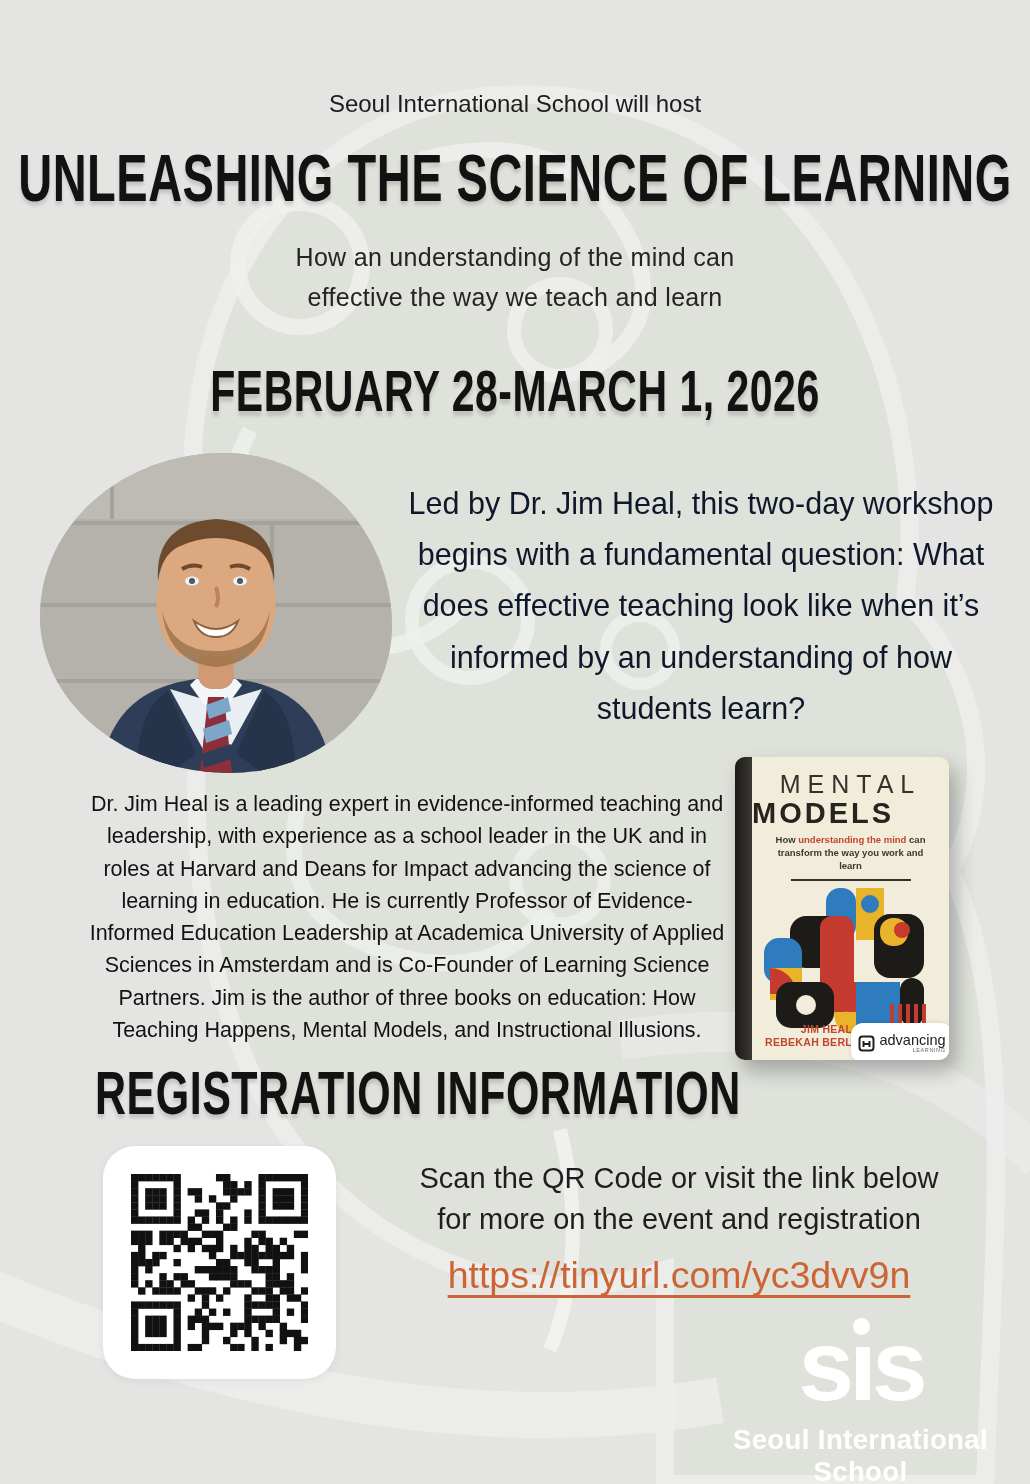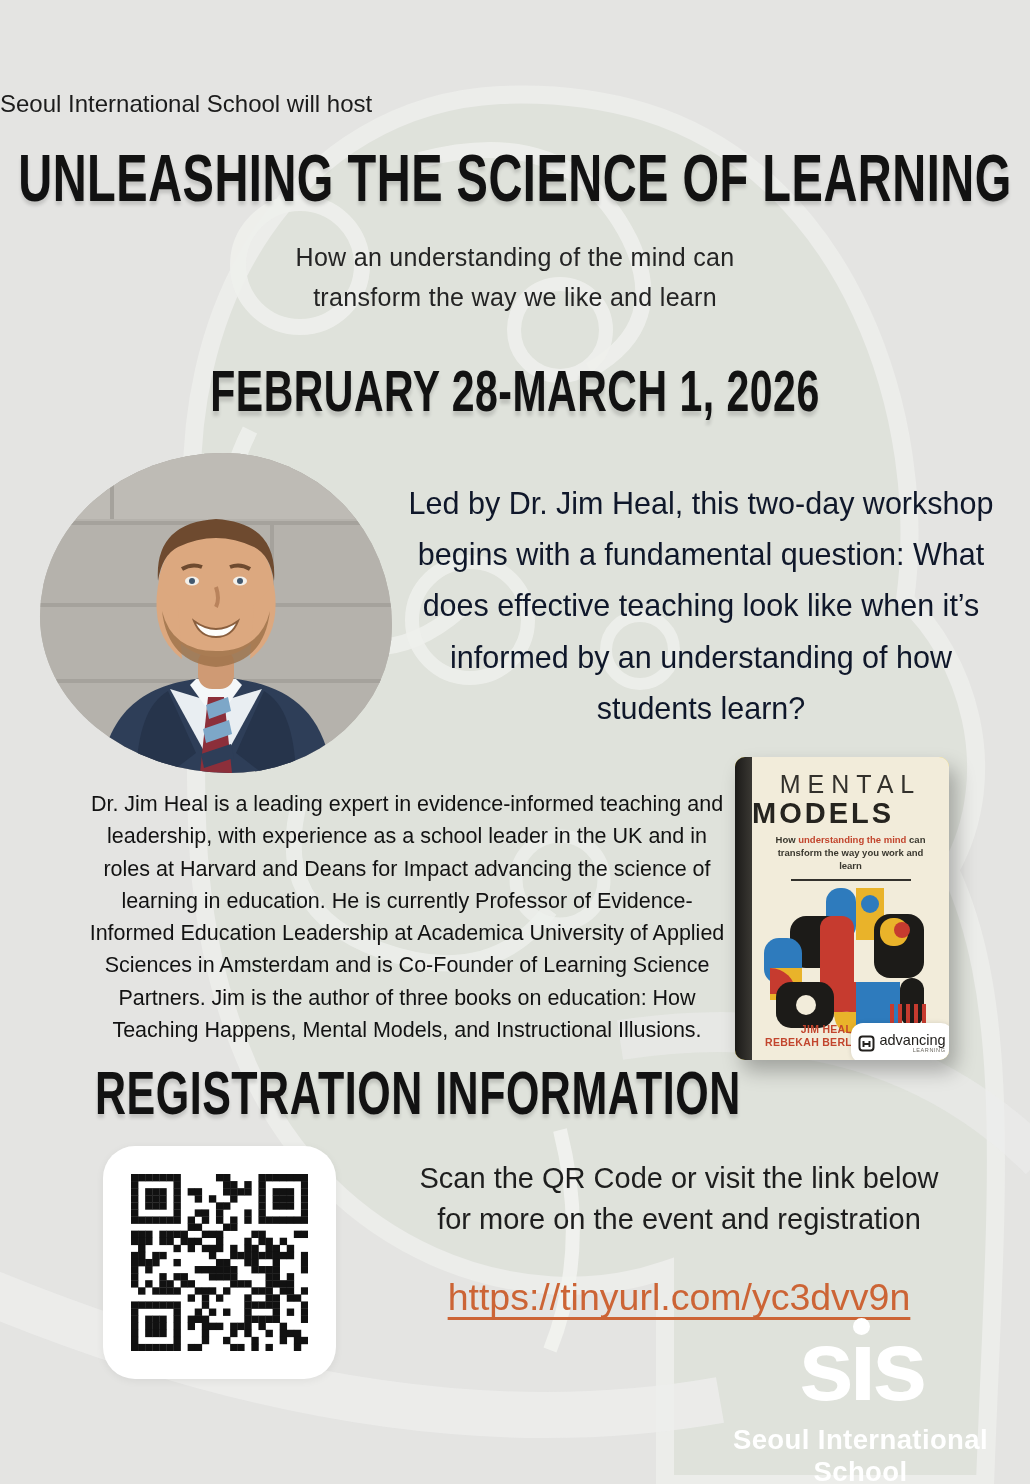--- a/index.html
+++ b/index.html
@@ -5,21 +5,21 @@
   * { margin:0; padding:0; box-sizing:border-box; }
   body { background:#9a9a9a; font-family:"Liberation Sans", sans-serif; }
   .poster {
     position:relative; width:1030px; height:1484px; margin:0 auto;
     background:#e4e4e2; overflow:hidden; color:#161616;
   }
   .bg-watermark { position:absolute; inset:0; pointer-events:none; }
 
   
   .host-line { position:absolute; top:90px; left:0; width:100%;
-    font-size:24px; color:#1c1c1c; }
+    text-align:center; font-size:24px; color:#1c1c1c; }
   .main-title { position:absolute; top:138px; left:0; width:100%;
     text-align:center; height:84px; line-height:84px; white-space:nowrap; }
   .condensed { display:inline-block; font-weight:700; color:#121212;
     transform:scaleY(1.42); transform-origin:50% 55%;
     text-shadow:0 3px 3px rgba(0,0,0,0.14); letter-spacing:0.5px; }
   .main-title .condensed { font-size:47px; }
   .subtitle { position:absolute; top:238px; left:0; width:100%;
     text-align:center; font-size:25px; font-weight:400; color:#242424;
     line-height:1.58; letter-spacing:0.3px; }
   .event-dates { position:absolute; top:360px; left:0; width:100%;
@@ -62,21 +62,21 @@
 
   
   .reg-heading { position:absolute; left:95px; top:1062px; height:64px;
     line-height:64px; white-space:nowrap; }
   .reg-heading .condensed { font-size:43px; transform-origin:0 55%; }
   .qr-box { position:absolute; left:103px; top:1146px; width:233px; height:233px;
     background:#ffffff; border-radius:32px; display:flex; align-items:center;
     justify-content:center; box-shadow:0 2px 8px rgba(0,0,0,0.06); }
   .reg-right { position:absolute; left:345px; top:1158px; width:668px; text-align:center; }
   .scan-text { font-size:29px; line-height:1.42; color:#1e1e1e; }
-  .reg-link { display:inline-block; margin-top:36px; font-size:37.5px;
+  .reg-link { display:inline-block; margin-top:14px; font-size:37.5px;
     color:#cc6435; text-decoration:underline; text-underline-offset:7px;
     text-decoration-thickness:3px; }
 
   
   .school-logo { position:absolute; left:703px; top:1318px; width:315px;
     text-align:center; color:#ffffff; }
   .sis-word { font-size:100px; font-weight:700; letter-spacing:-5px;
     line-height:0.95; height:104px; }
   .sis-i { position:relative; }
   .sis-dot { position:absolute; left:4px; top:9px; width:17px; height:17px;
@@ -101,21 +101,21 @@
     <circle cx="640" cy="650" r="34" stroke="#eef0ec" stroke-width="12" opacity="0.85"></circle>
     <path d="M300 800 q-30 110 80 150 q110 40 170 -40" stroke="#eef0ec" stroke-width="16" opacity="0.8"></path>
     <circle cx="560" cy="880" r="44" stroke="#eef0ec" stroke-width="13" opacity="0.8"></circle>
     <path d="M560 1130 q30 120 -10 220" stroke="#f2f3f0" stroke-width="14" opacity="0.9"></path>
     <path d="M-40 1280 q420 180 760 120" stroke="#ededec" stroke-width="46" opacity="0.8"></path>
     <path d="M620 1040 q260 -40 420 120" stroke="#ededec" stroke-width="40" opacity="0.55"></path>
   </svg>
 
   <p class="host-line">Seoul International School will host</p>
   <h1 class="main-title"><span class="condensed">UNLEASHING THE SCIENCE OF LEARNING</span></h1>
-  <p class="subtitle"><span>How an understanding of the mind can</span><br><span>transform the way we like and learn</span></p>
+  <p class="subtitle"><span>How an understanding of the mind can</span><br><span>effective the way we teach and learn</span></p>
   <h2 class="event-dates"><span class="condensed">FEBRUARY 28-MARCH 1, 2026</span></h2>
 
   <div class="photo-blob">
     <svg viewBox="0 0 352 320">
       <rect width="352" height="320" fill="#b5b2ac"></rect>
       <rect y="0" width="352" height="66" fill="#bebbb5"></rect>
       <rect y="68" width="352" height="4" fill="#a5a29c"></rect>
       <rect y="150" width="352" height="4" fill="#a5a29c"></rect>
       <rect x="230" y="70" width="4" height="82" fill="#a5a29c"></rect>
       <rect x="70" y="0" width="4" height="66" fill="#a5a29c"></rect>

